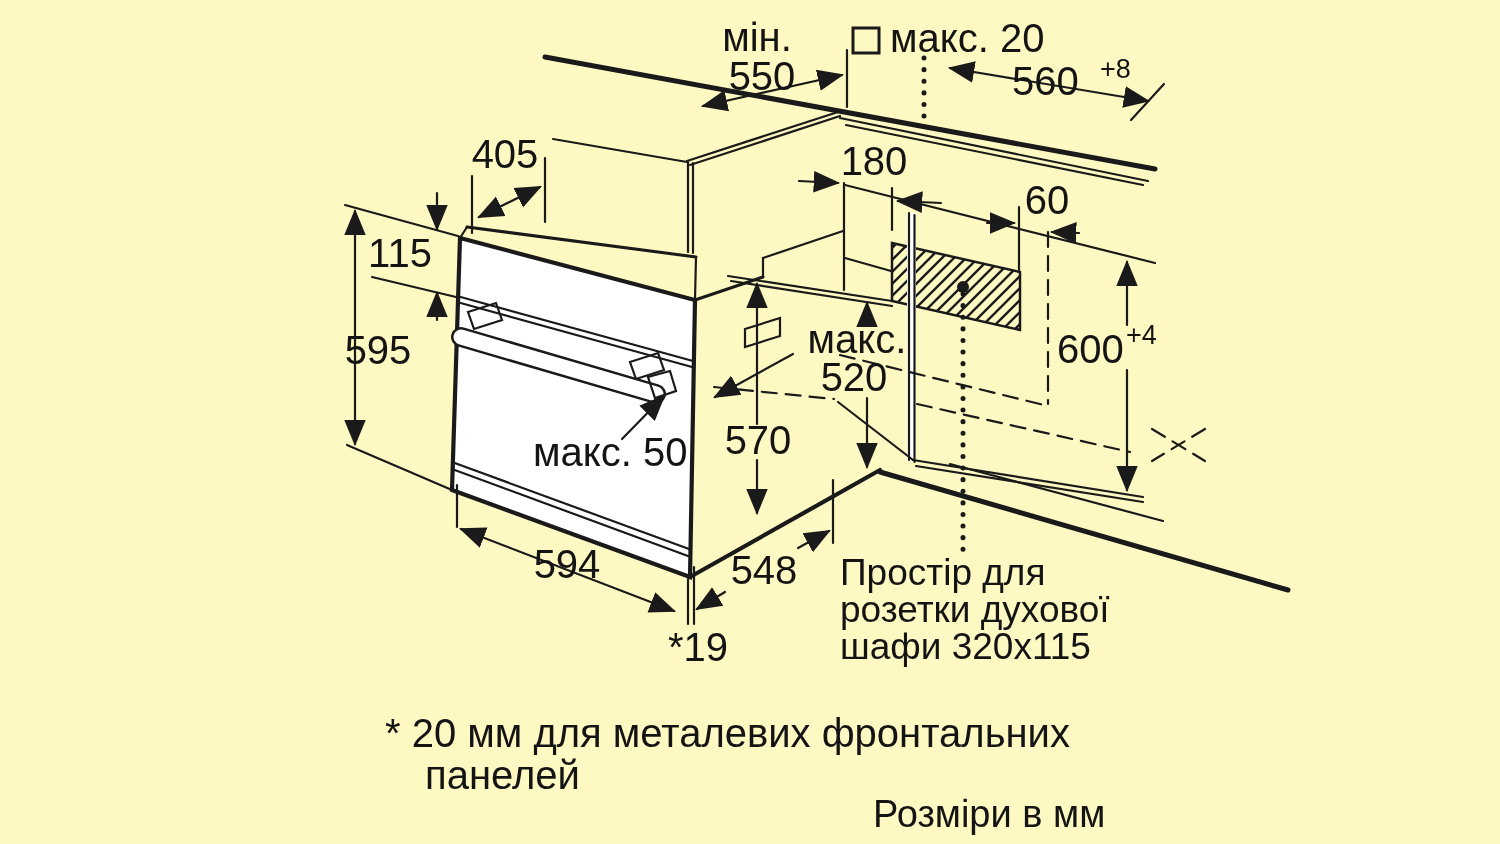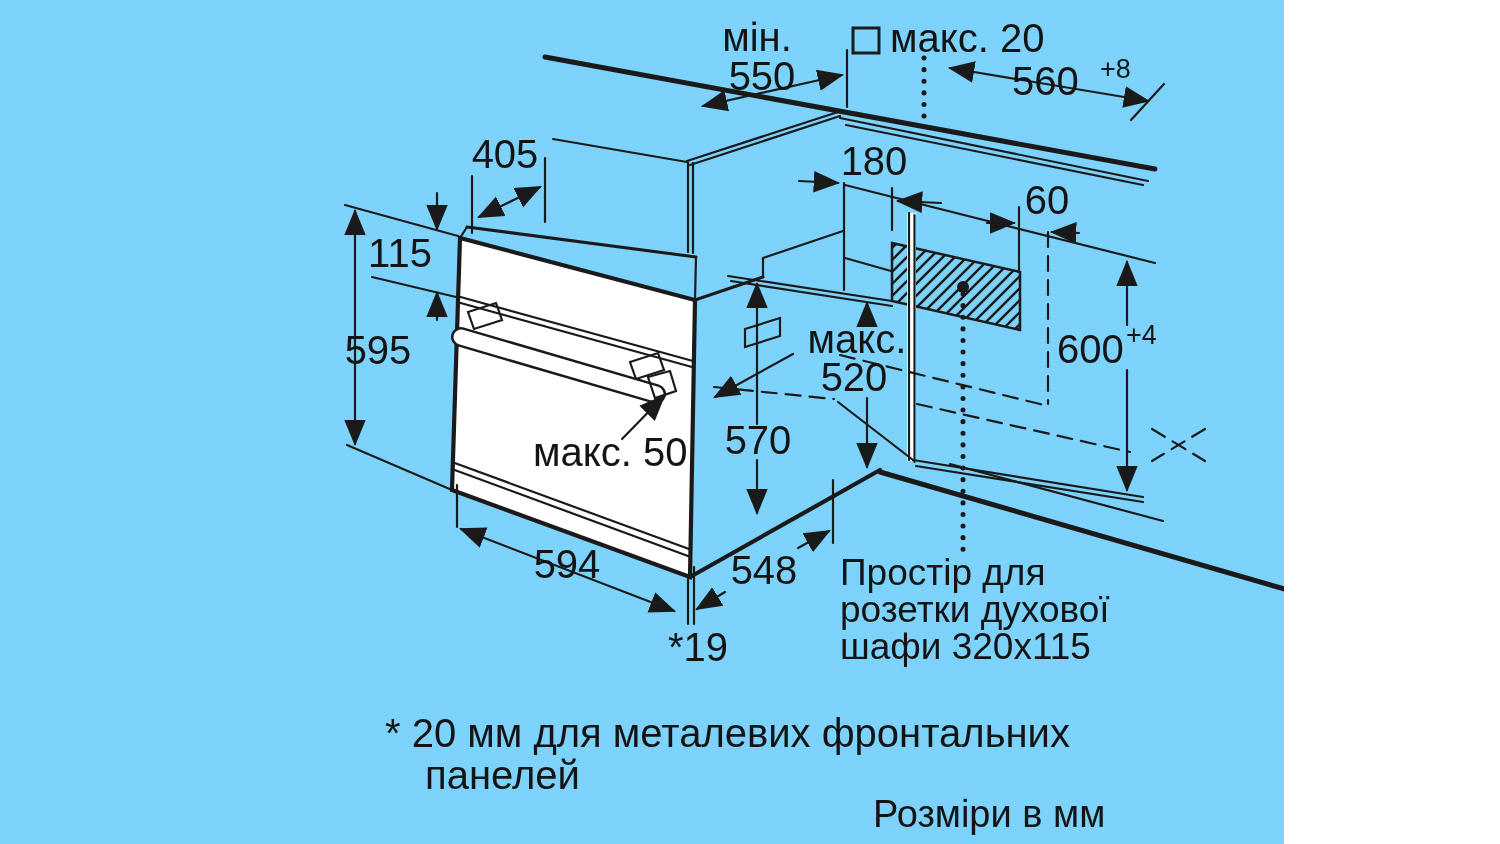--- a/index.html
+++ b/index.html
@@ -1,16 +1,16 @@
 <!DOCTYPE html>
 <html><head>
 <meta charset="utf-8">
 <style>
   html,body{margin:0;padding:0;background:#fff;}
-  .stage{position:relative;width:1284px;height:844px;background:#7dd3fc;overflow:hidden;}
+  .stage{position:relative;width:1500px;height:844px;background:#fef9c3;overflow:hidden;}
   svg{display:block;}
   .ln{stroke:#1a1a1a;fill:none;stroke-linecap:round;}
   .w2{stroke-width:2.2;}
   .w3{stroke-width:3;}
   .w4{stroke-width:4.2;}
   .w5{stroke-width:5;}
   .dash{stroke-dasharray:15 9;}
   .dots{stroke-width:5;stroke-dasharray:0.1 11.5;stroke-linecap:round;}
   .whiteu{stroke:#ffffff;stroke-width:9;}
   text{font-family:"Liberation Sans","DejaVu Sans",sans-serif;fill:#141414;}

